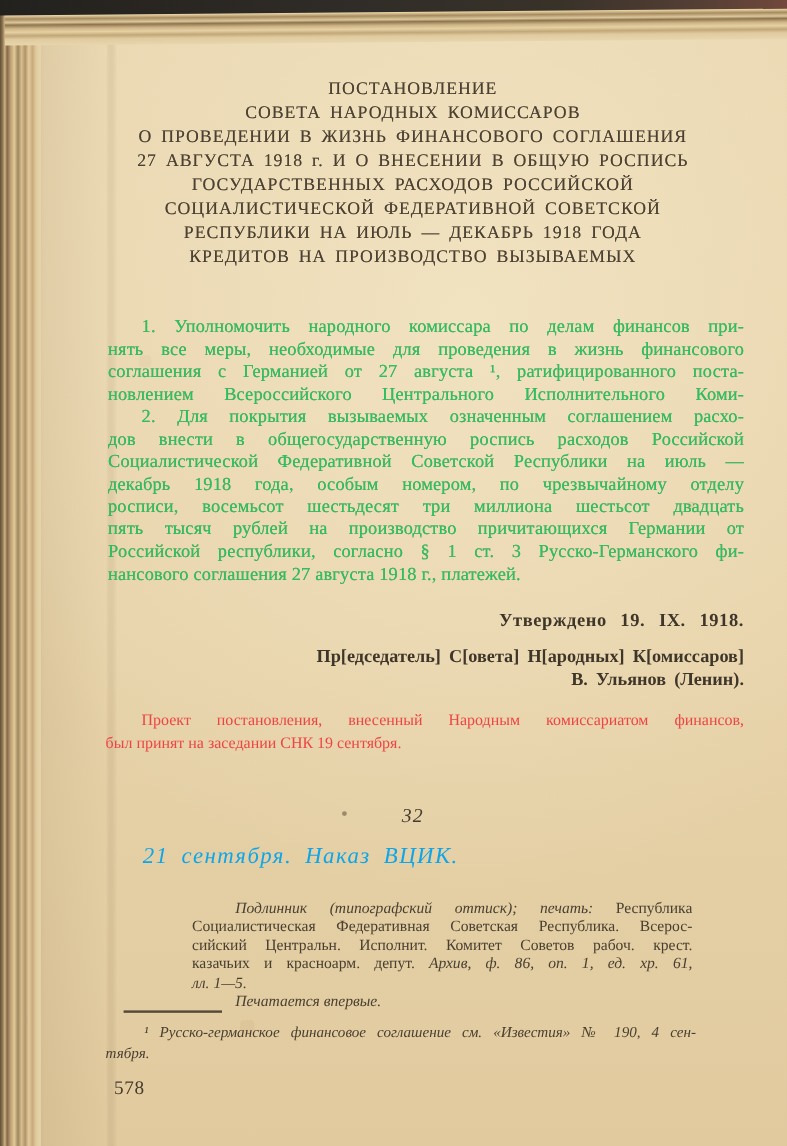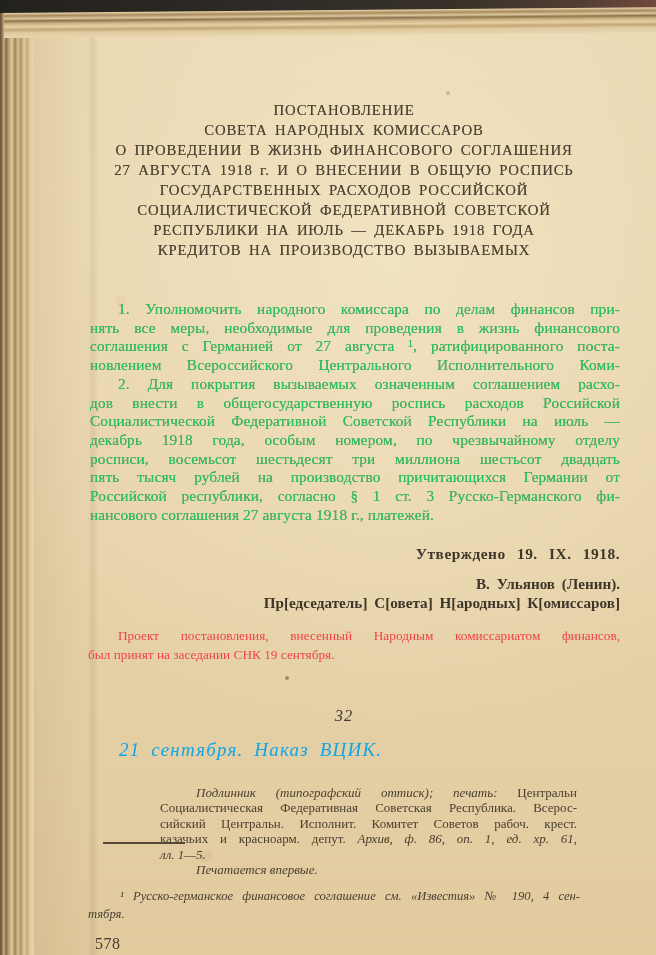--- a/index.html
+++ b/index.html
@@ -49,21 +49,21 @@
     position:absolute;left:0;top:0;width:2px;height:2px;border-radius:50%;z-index:7;
     box-shadow:
       286px 677px 0 1px rgba(85,65,40,0.50),
       447px 92px  0 1px rgba(95,75,48,0.28),
       575px 420px 0 2px rgba(150,112,62,0.10),
       205px 855px 0 5px rgba(160,120,70,0.07),
       120px 300px 0 4px rgba(160,120,70,0.06);
   }
 
   
-  .layer{position:absolute;z-index:8;color:#43392c;margin-top:36px;}
+  .layer{position:absolute;z-index:8;color:#43392c;}
   .para{margin:0;}
   .line{white-space:normal;}
   .jl{text-align:justify;text-align-last:justify;}
   .ll{text-align:left;}
   .fi{text-indent:var(--indent,28px);}
   .it{font-style:italic;}
   .up{font-style:normal;}
 
   .title-block{left:56px;top:64px;width:576px;
     font-size:14.8px;line-height:20px;letter-spacing:0.8px;word-spacing:3px;
@@ -135,36 +135,36 @@
       <div class="line jl">декабрь 1918 года, особым номером, по чрезвычайному отделу</div>
       <div class="line jl">росписи, восемьсот шестьдесят три миллиона шестьсот двадцать</div>
       <div class="line jl">пять тысяч рублей на производство причитающихся Германии от</div>
       <div class="line jl">Российской республики, согласно § 1 ст. 3 Русско-Германского фи-</div>
       <div class="line ll">нансового соглашения 27 августа 1918 г., платежей.</div>
     </div>
   </div>
 <div class="layer approval">Утверждено 19. IX. 1918.</div>
 <div class="layer sig-block">
     <div class="para">
+      <div class="line jl fi">Пр[едседатель] С[овета] Н[ародных] К[омиссаров]</div>
       <div class="line ll">В. Ульянов (Ленин).</div>
-      <div class="line jl fi">Пр[едседатель] С[овета] Н[ародных] К[омиссаров]</div>
     </div>
   </div>
 <div class="layer note-block">
     <div class="para">
       <div class="line jl fi">Проект постановления, внесенный Народным комиссариатом финансов,</div>
       <div class="line ll">был принят на заседании СНК 19 сентября.</div>
     </div>
   </div>
 
 <div class="layer sec-num">32</div>
 <div class="layer sec-head">21 сентября. Наказ ВЦИК.</div>
 <div class="layer source-block">
     <div class="para">
-      <div class="line jl fi"><span class="it">Подлинник (типографский оттиск); печать: </span><span class="up">Центральн</span></div>
+      <div class="line jl fi"><span class="it">Подлинник (типографский оттиск); печать: </span><span class="up">Республика</span></div>
       <div class="line jl">Социалистическая Федеративная Советская Республика. Всерос-</div>
       <div class="line jl">сийский Центральн. Исполнит. Комитет Советов рабоч. крест.</div>
       <div class="line jl"><span class="up">казачьих и красноарм. депут. </span><span class="it">Архив, ф. 86, оп. 1, ед. хр. 61,</span></div>
       <div class="line ll"><span class="it">лл. 1—5.</span></div>
     </div>
     <div class="para">
       <div class="line ll fi"><span class="it">Печатается впервые.</span></div>
     </div>
   </div>
 

